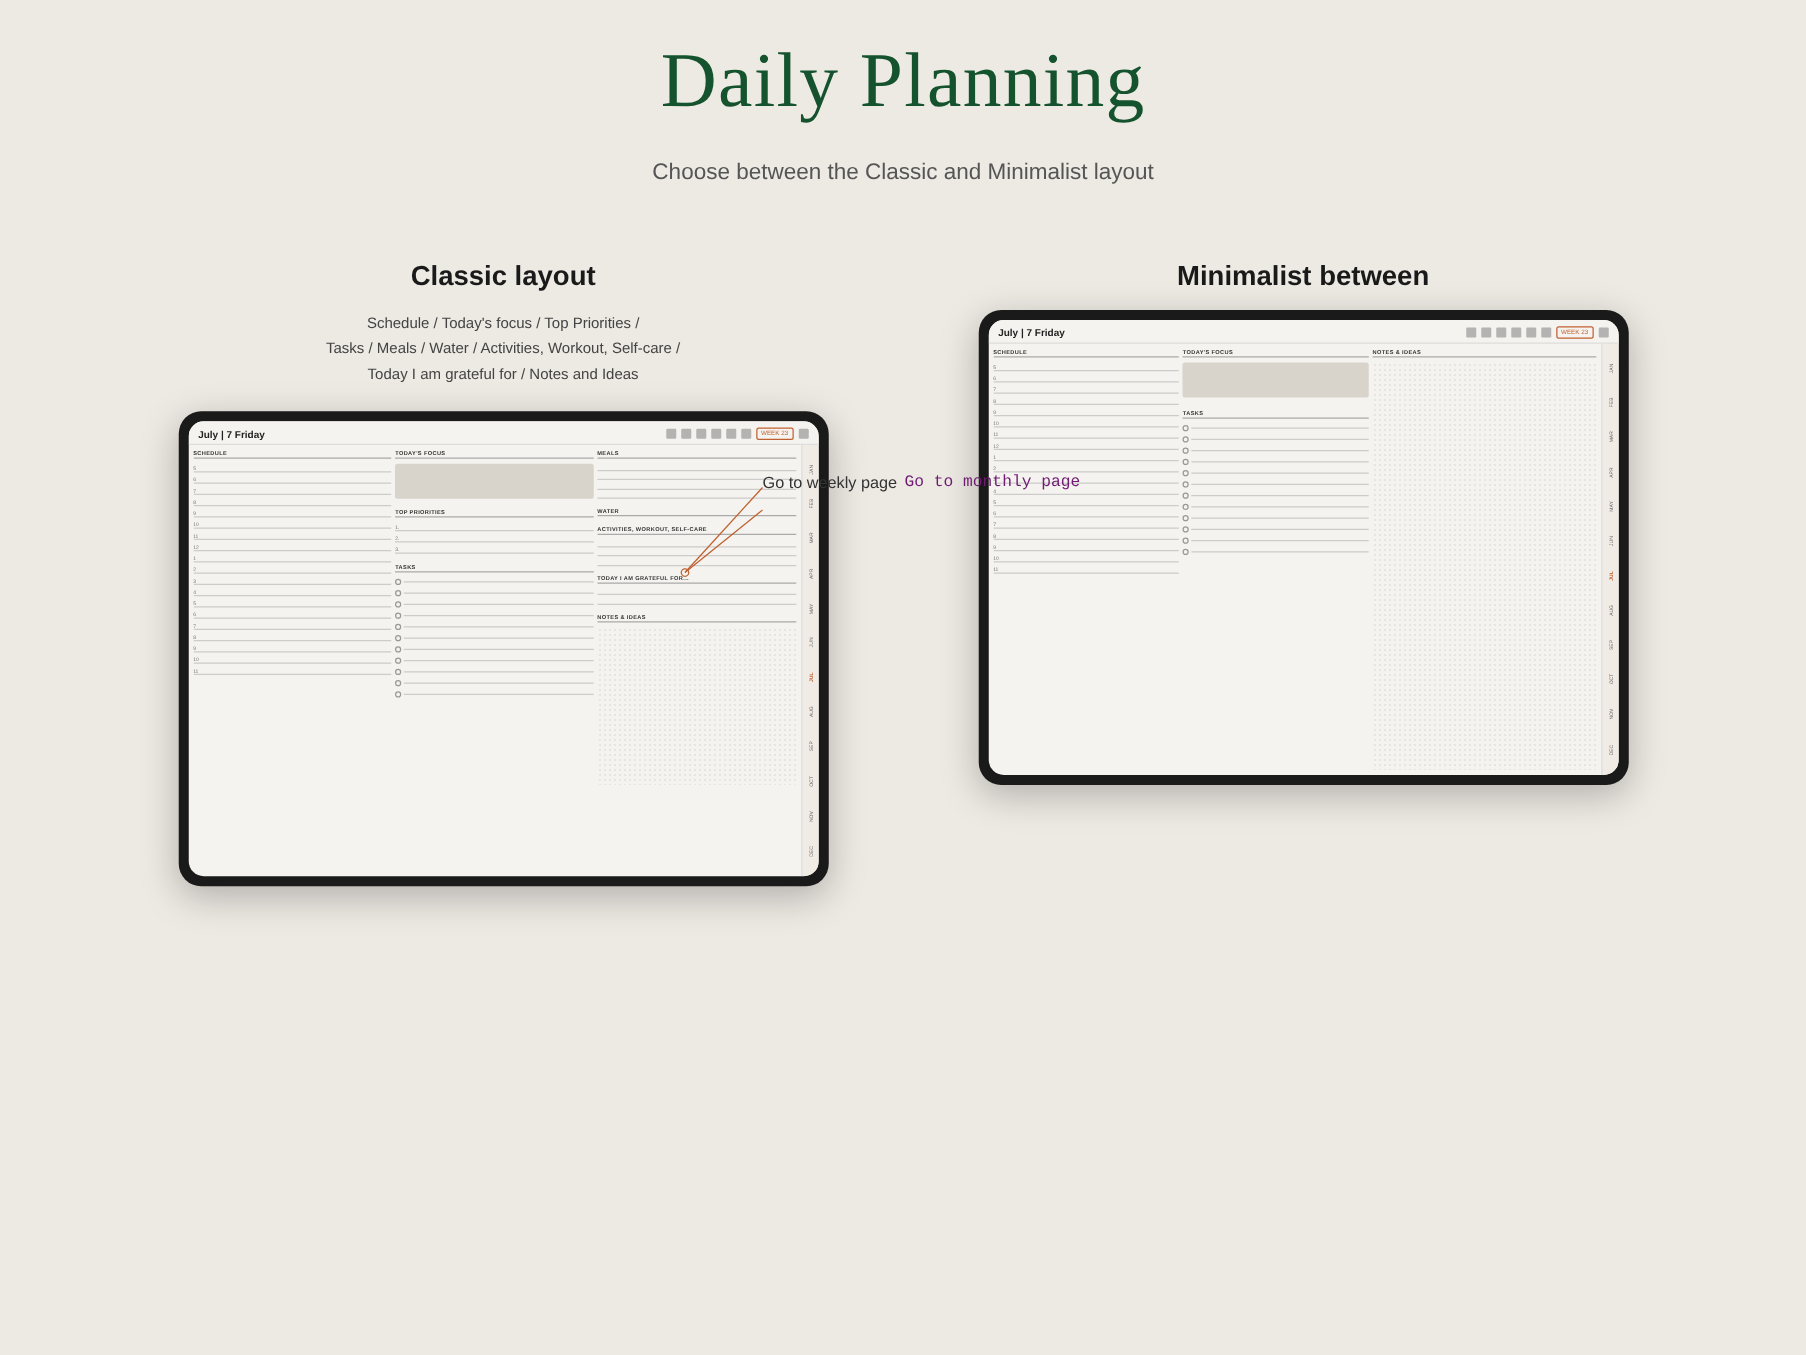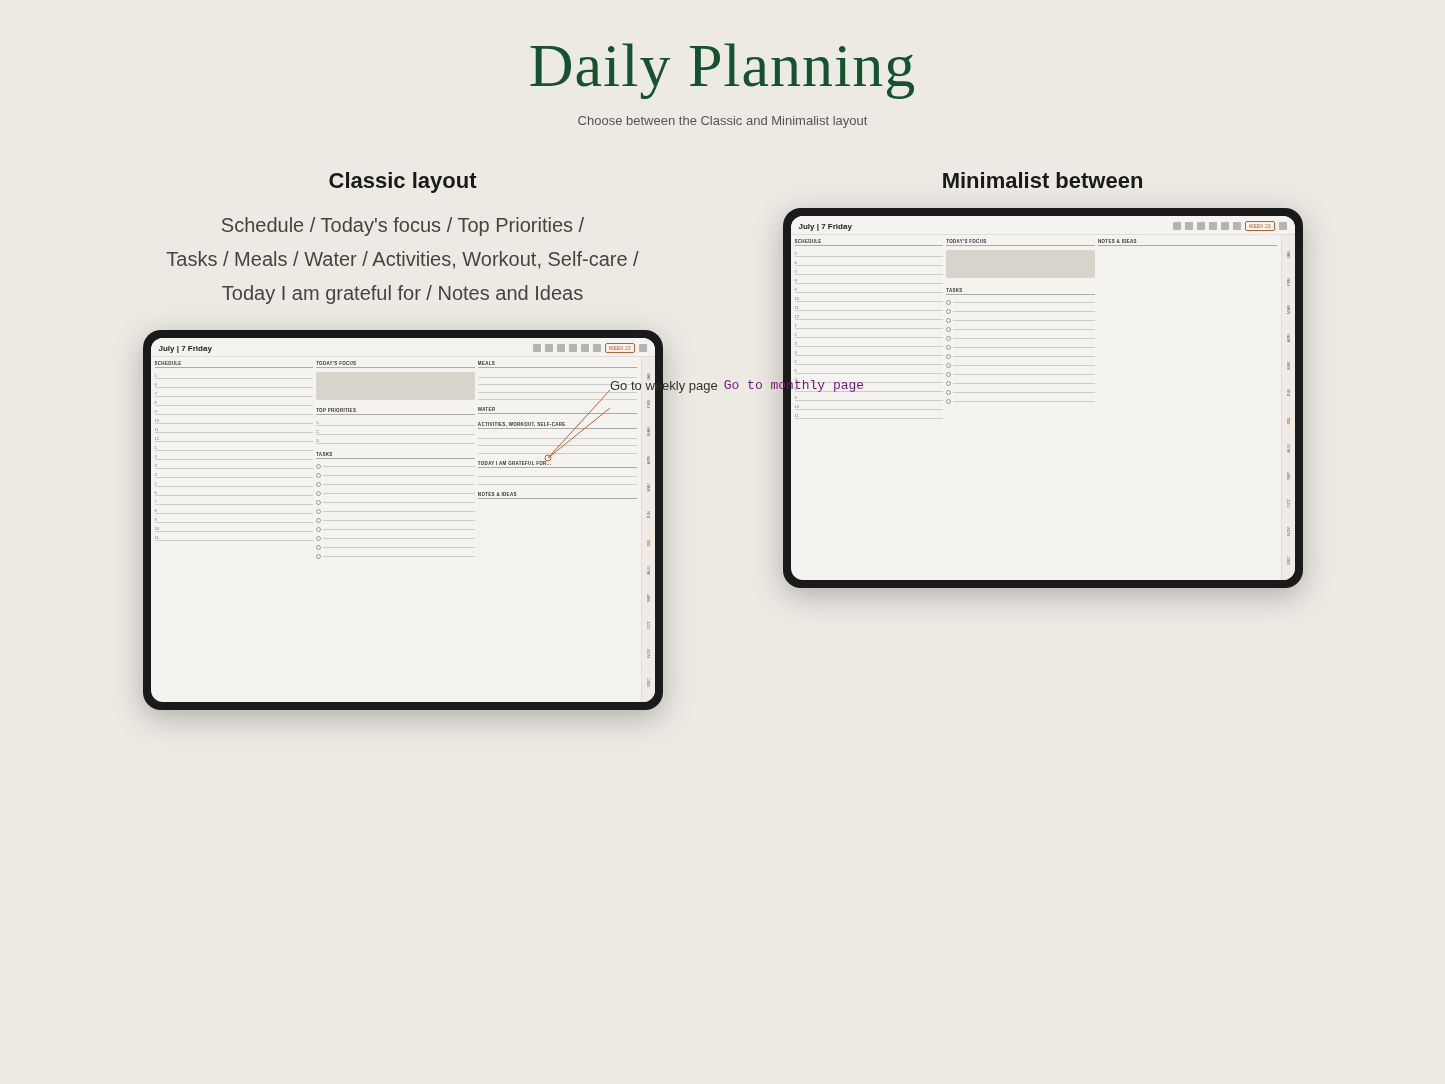--- a/index.html
+++ b/index.html
@@ -18,54 +18,55 @@
       padding-top: 30px;
       font-size: 62px;
       font-weight: 400;
       color: #14532d;
       letter-spacing: 1px;
     }
 
     .page-subtitle {
       text-align: center;
       font-family: 'Arial', sans-serif;
-      font-size: 13px;
+      font-size: 18px;
       color: #555;
-      margin-top: 12px;
+      margin-top: 26px;
       font-weight: 300;
     }
 
     .layouts-container {
       display: flex;
       justify-content: center;
       gap: 60px;
       margin-top: 40px;
       padding: 0 60px;
     }
 
     .layout-section {
       flex: 1;
       display: flex;
       flex-direction: column;
       align-items: center;
       max-width: 580px;
+      margin-top: 20px;
     }
 
     .layout-title {
       font-size: 22px;
       font-weight: 700;
       color: #1a1a1a;
       font-family: 'Arial', sans-serif;
       margin-bottom: 14px;
     }
 
     .layout-description {
       text-align: center;
       font-family: 'Arial', sans-serif;
-      font-size: 20px;
+      font-size: 12px;
       color: #444;
       line-height: 1.7;
       margin-bottom: 20px;
     }
 
     
     .tablet-wrapper {
       position: relative;
       width: 520px;
     }

